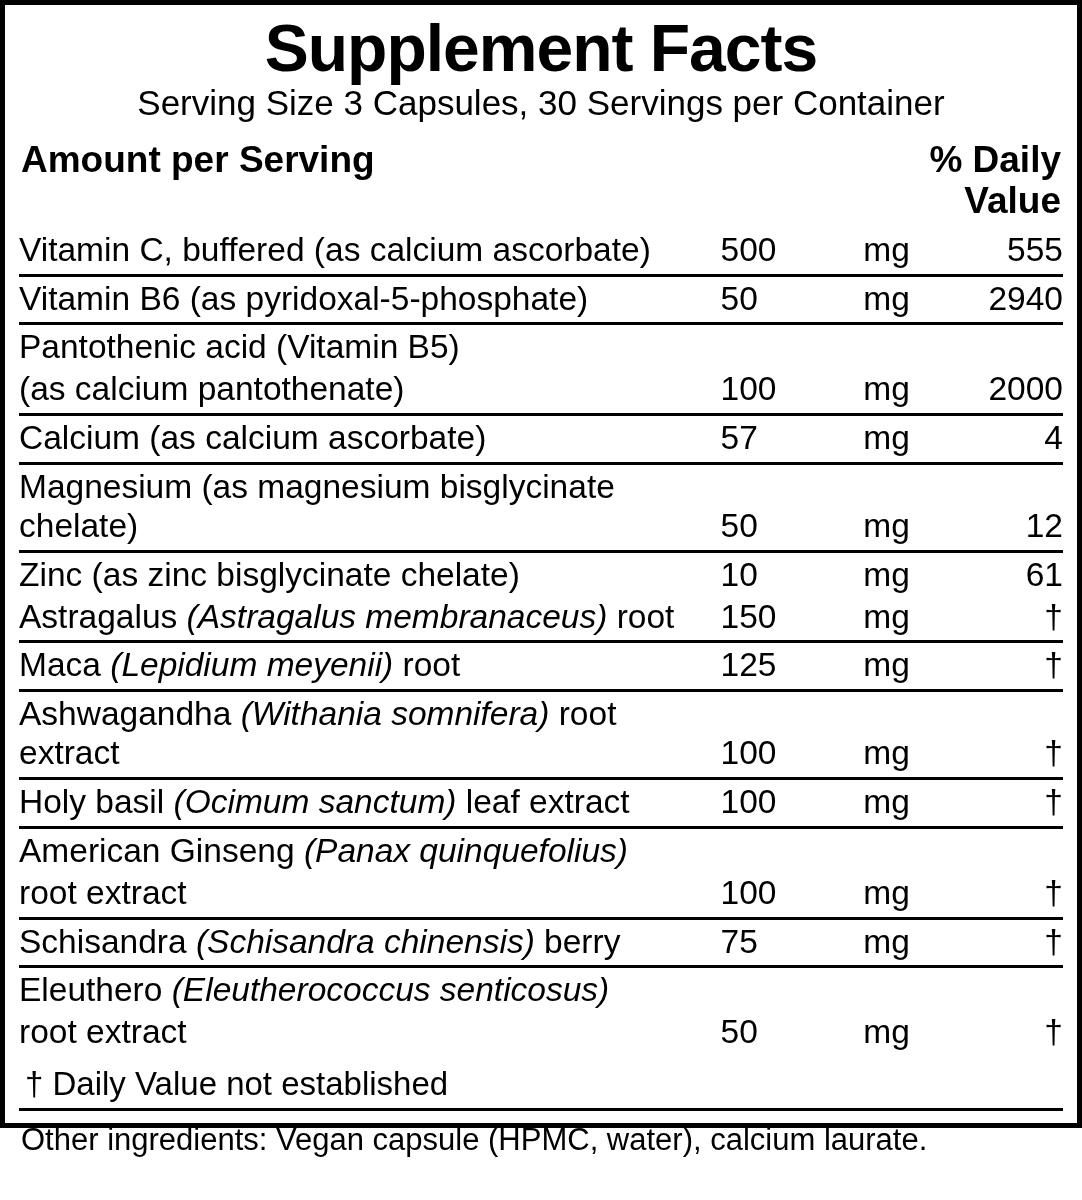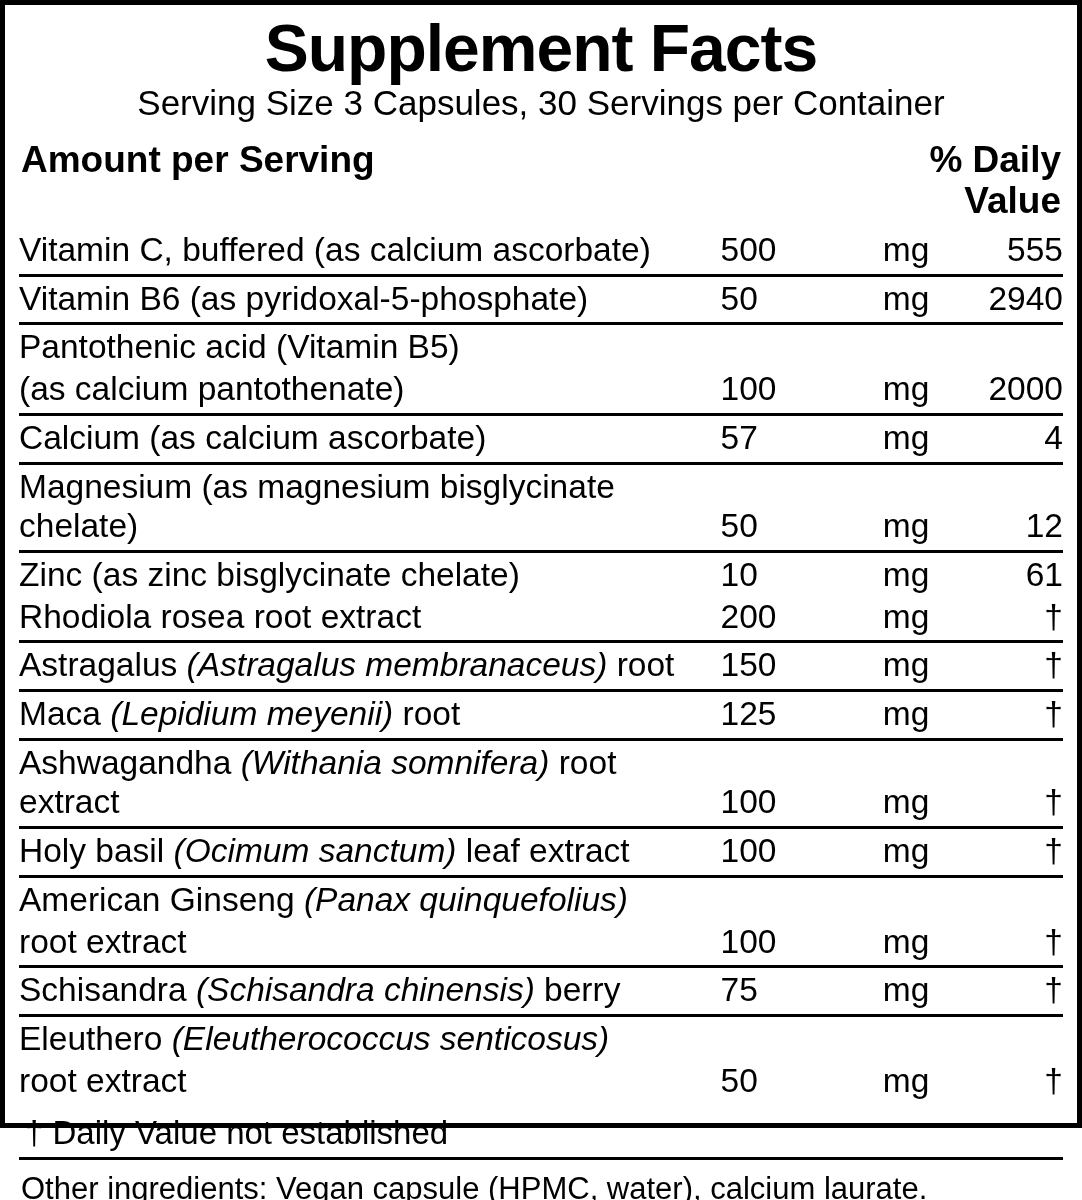--- a/index.html
+++ b/index.html
@@ -89,21 +89,21 @@
   }
   td.amt {
     width: 118px;
     text-align: left;
     white-space: nowrap;
     padding-right: 4px;
     margin-top: 44px;
   }
   td.unit {
     width: 82px;
-    text-align: right;
+    text-align: center;
     white-space: nowrap;
     padding-left: 8px;
   }
   td.dv {
     width: 128px;
     text-align: right;
     white-space: nowrap;
     padding-right: 6px;
   }
   td.indent {
@@ -195,26 +195,20 @@
         <td class="dv">61</td>
       </tr>
     </tbody>
   </table>
 
   <div class="group-bar"></div>
 
   <table class="facts">
     <tbody>
       <tr>
-        <td class="name"><span>Rhodiola rosea root extract</span><i></i><span></span></td>
-        <td class="amt">200</td>
-        <td class="unit">mg</td>
-        <td class="dv">†</td>
-      </tr>
-      <tr>
         <td class="name"><span>Astragalus </span><i>(Astragalus membranaceus)</i><span> root</span></td>
         <td class="amt">150</td>
         <td class="unit">mg</td>
         <td class="dv">†</td>
       </tr>
       <tr>
         <td class="name"><span>Maca </span><i>(Lepidium meyenii)</i><span> root</span></td>
         <td class="amt">125</td>
         <td class="unit">mg</td>
         <td class="dv">†</td>

